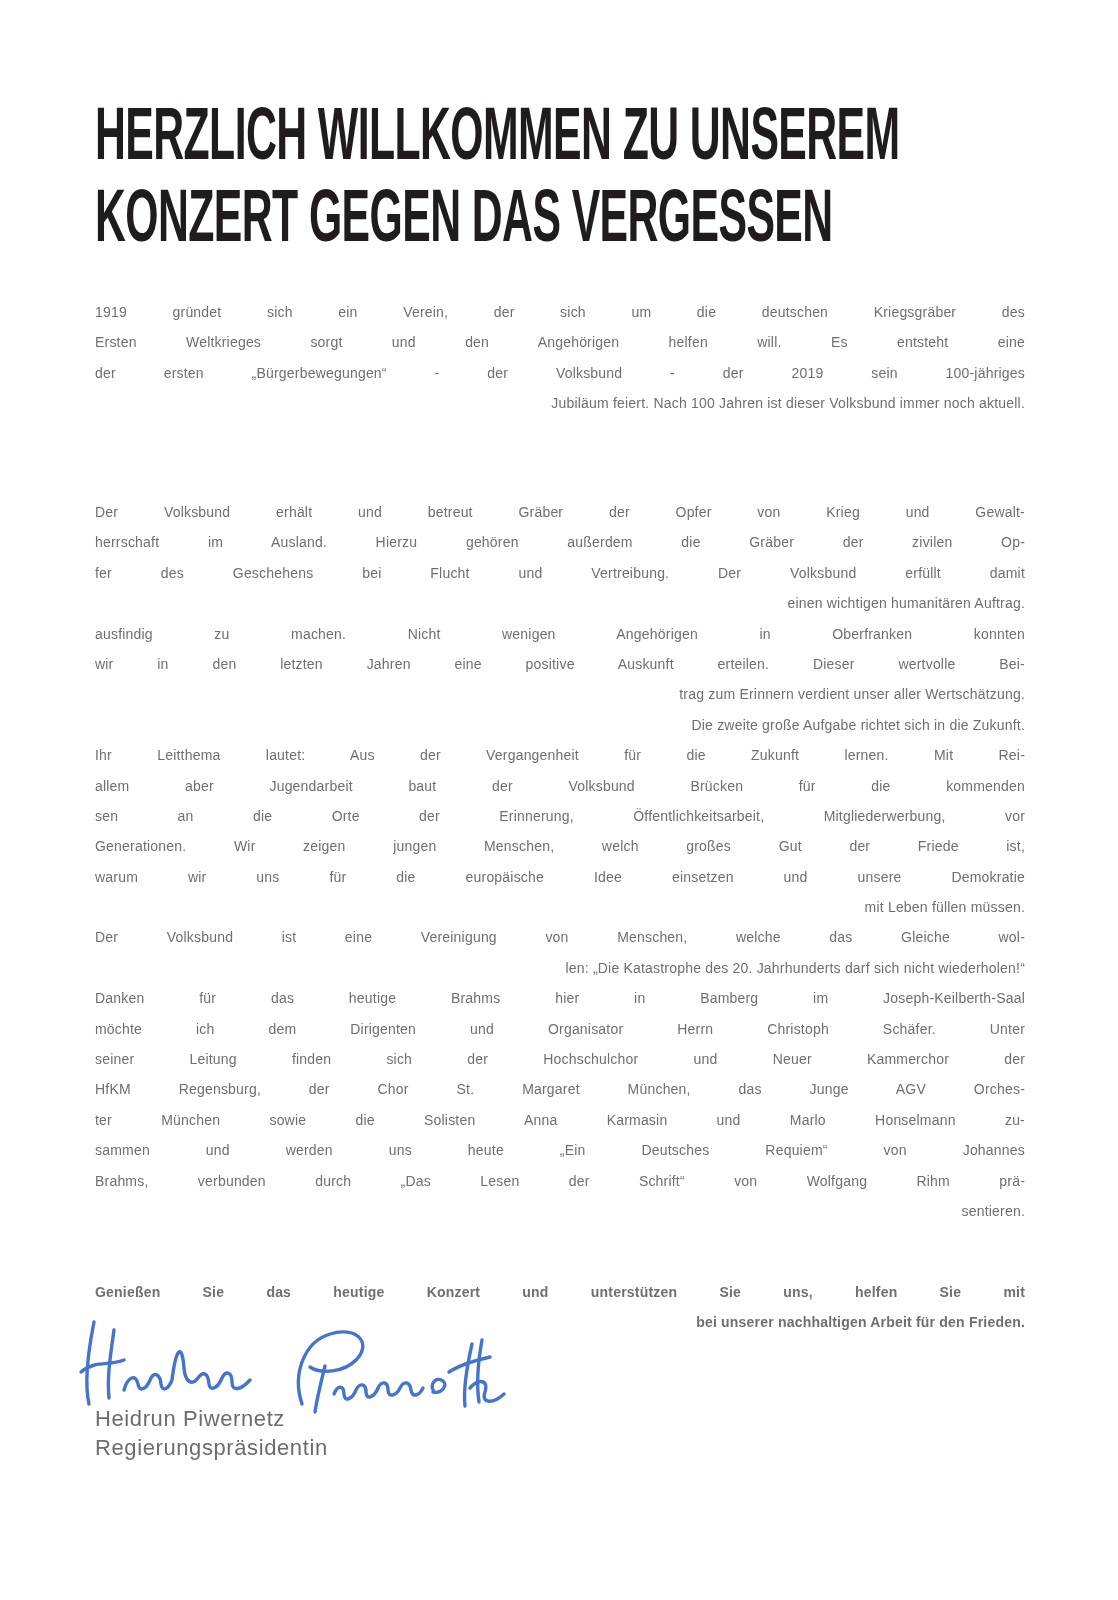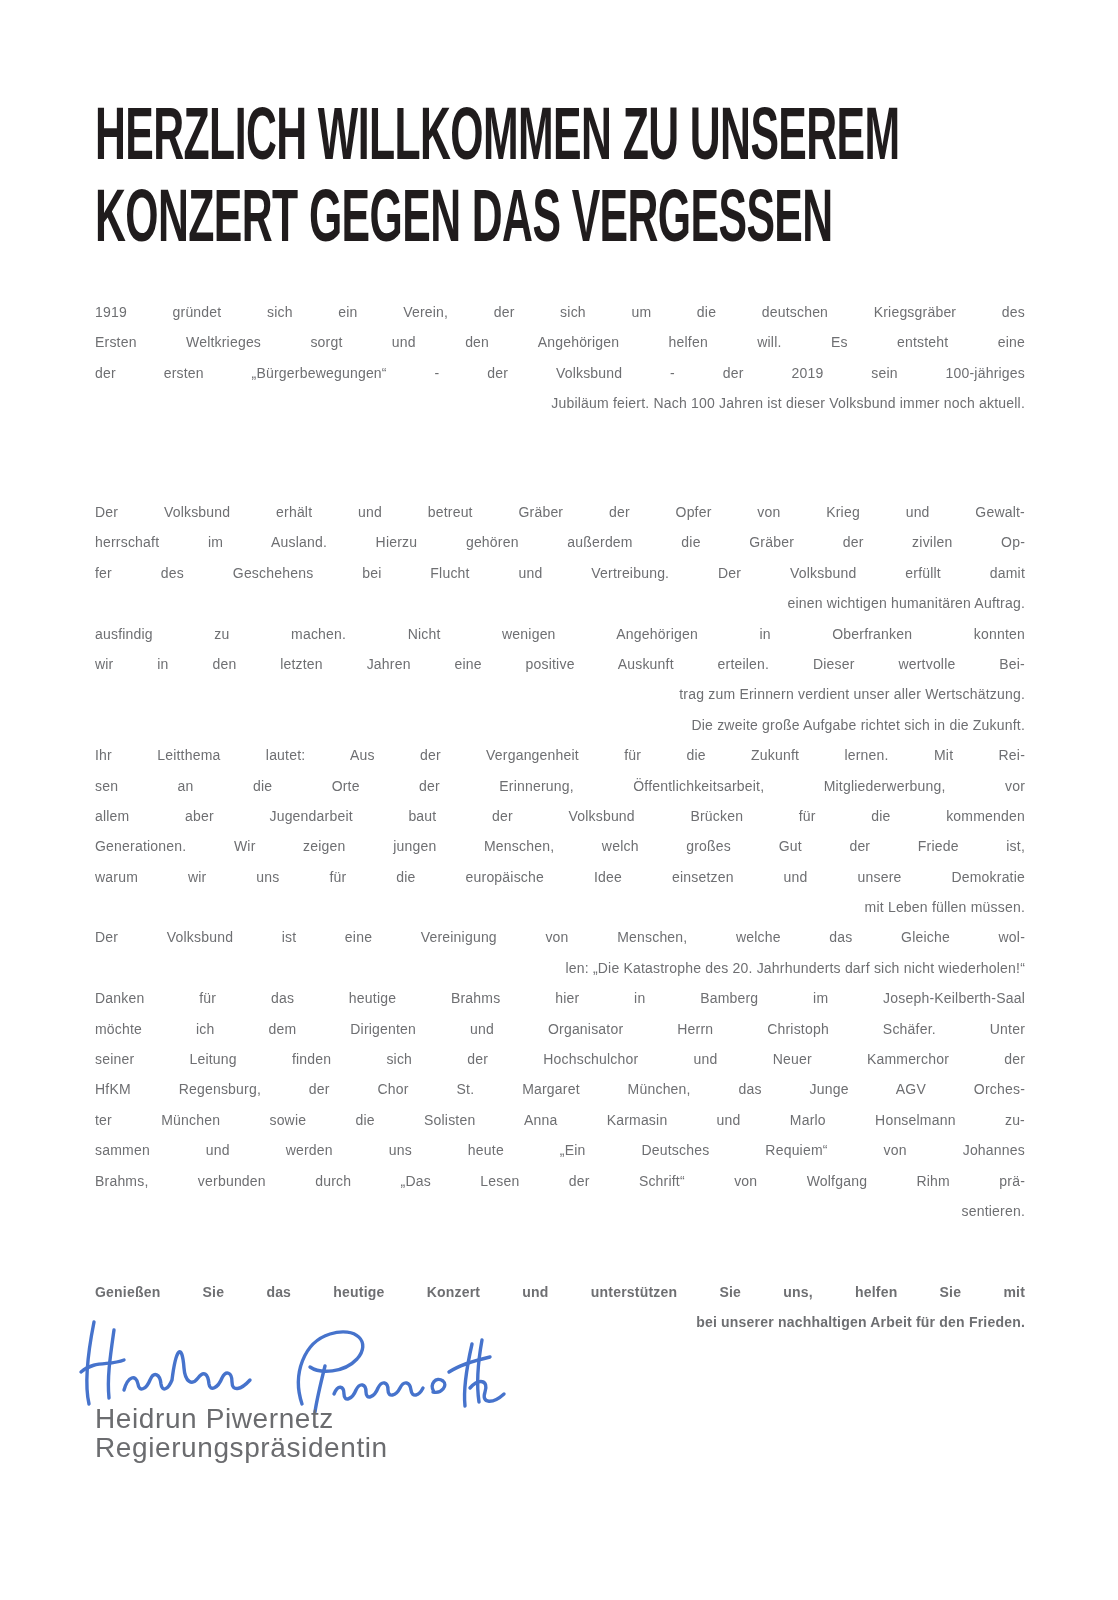--- a/index.html
+++ b/index.html
@@ -66,21 +66,21 @@
     position: absolute;
     left: 78px;
     top: 1314px;
     width: 440px;
     height: 108px;
   }
   .signatory {
     position: absolute;
     left: 95px;
     top: 1404px;
-    font-size: 28px;
+    font-size: 22px;
     line-height: 29px;
     color: #6b6c6f;
     letter-spacing: 0.6px;
   }
 </style>
 </head>
 <body>
 
 <div class="page">
 
@@ -103,22 +103,22 @@
   <div class="textblock block-main">
       <div class="bline just">Der Volksbund erhält und betreut Gräber der Opfer von Krieg und Gewalt-</div>
       <div class="bline just">herrschaft im Ausland. Hierzu gehören außerdem die Gräber der zivilen Op-</div>
       <div class="bline just">fer des Geschehens bei Flucht und Vertreibung. Der Volksbund erfüllt damit</div>
       <div class="bline">einen wichtigen humanitären Auftrag.</div>
       <div class="bline just">ausfindig zu machen. Nicht wenigen Angehörigen in Oberfranken konnten</div>
       <div class="bline just">wir in den letzten Jahren eine positive Auskunft erteilen. Dieser wertvolle Bei-</div>
       <div class="bline">trag zum Erinnern verdient unser aller Wertschätzung.</div>
       <div class="bline">Die zweite große Aufgabe richtet sich in die Zukunft.</div>
       <div class="bline just">Ihr Leitthema lautet: Aus der Vergangenheit für die Zukunft lernen. Mit Rei-</div>
+      <div class="bline just">allem aber Jugendarbeit baut der Volksbund Brücken für die kommenden</div>
       <div class="bline just">sen an die Orte der Erinnerung, Öffentlichkeitsarbeit, Mitgliederwerbung, vor</div>
-      <div class="bline just">allem aber Jugendarbeit baut der Volksbund Brücken für die kommenden</div>
       <div class="bline just">Generationen. Wir zeigen jungen Menschen, welch großes Gut der Friede ist,</div>
       <div class="bline just">warum wir uns für die europäische Idee einsetzen und unsere Demokratie</div>
       <div class="bline">mit Leben füllen müssen.</div>
       <div class="bline just">Der Volksbund ist eine Vereinigung von Menschen, welche das Gleiche wol-</div>
       <div class="bline">len: „Die Katastrophe des 20. Jahrhunderts darf sich nicht wiederholen!“</div>
       <div class="bline just">Danken für das heutige Brahms hier in Bamberg im Joseph-Keilberth-Saal</div>
       <div class="bline just">möchte ich dem Dirigenten und Organisator Herrn Christoph Schäfer. Unter</div>
       <div class="bline just">seiner Leitung finden sich der Hochschulchor und Neuer Kammerchor der</div>
       <div class="bline just">HfKM Regensburg, der Chor St. Margaret München, das Junge AGV Orches-</div>
       <div class="bline just">ter München sowie die Solisten Anna Karmasin und Marlo Honselmann zu-</div>

